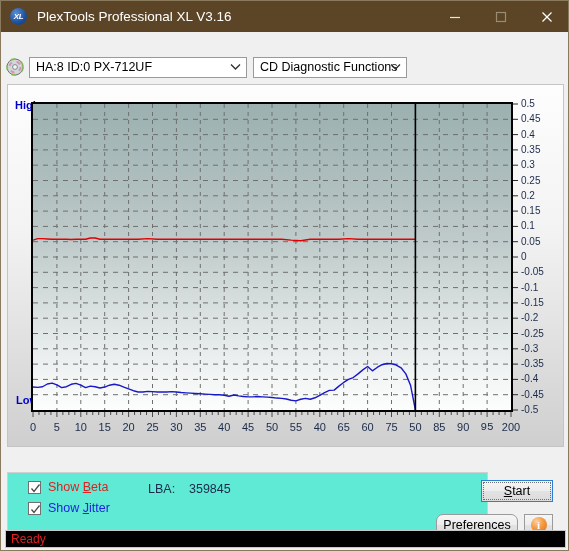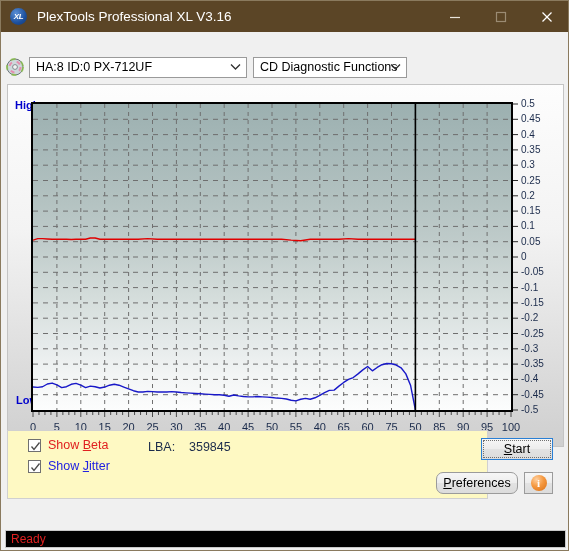--- a/index.html
+++ b/index.html
@@ -199,24 +199,24 @@
   .xtick-labels span {
     position: absolute;
     transform: translateX(-50%);
     top: 0;
     white-space: nowrap;
   }
 
   
   .ctrl-panel {
     position: absolute;
-    left: 6px; top: 429px;
+    left: 6px; top: 471px;
     width: 481px;
     height: 69px;
-    background: #fef9c3;
+    background: #5eead4;
     border: 1px solid #d0d0d0;
     box-sizing: border-box;
   }
   .chk-row {
     position: absolute;
     display: flex;
     align-items: center;
     left: 20px;
   }
   #row-beta  { top: 7px; }
@@ -455,22 +455,22 @@
         <span style="left: 217.1px;">45</span>
         <span style="left: 241px;">50</span>
         <span style="left: 264.9px;">55</span>
         <span style="left: 288.8px;">40</span>
         <span style="left: 312.7px;">65</span>
         <span style="left: 336.6px;">60</span>
         <span style="left: 360.5px;">75</span>
         <span style="left: 384.4px;">50</span>
         <span style="left: 408.3px;">85</span>
         <span style="left: 432.2px;">90</span>
-        <span style="left: 456.1px;">95</span>
-        <span style="left: 480px;">100</span>
+        <span style="left: 456.1px; font-family: Liberation Mono, monospace;">95</span>
+        <span style="left: 480px;">200</span>
       </div>
   <svg width="482" height="6" style="position: absolute; left: 23px; top: 327px;">
         <line x1="2" x2="2" y1="0" y2="5" stroke="#4a4a4a" stroke-width="1"></line>
         <line x1="7.9750000000000005" x2="7.9750000000000005" y1="0" y2="3" stroke="#4a4a4a" stroke-width="1"></line>
         <line x1="13.950000000000001" x2="13.950000000000001" y1="0" y2="3" stroke="#4a4a4a" stroke-width="1"></line>
         <line x1="19.925" x2="19.925" y1="0" y2="3" stroke="#4a4a4a" stroke-width="1"></line>
         <line x1="25.900000000000002" x2="25.900000000000002" y1="0" y2="5" stroke="#4a4a4a" stroke-width="1"></line>
         <line x1="31.875" x2="31.875" y1="0" y2="3" stroke="#4a4a4a" stroke-width="1"></line>
         <line x1="37.85" x2="37.85" y1="0" y2="3" stroke="#4a4a4a" stroke-width="1"></line>
         <line x1="43.824999999999996" x2="43.824999999999996" y1="0" y2="3" stroke="#4a4a4a" stroke-width="1"></line>

